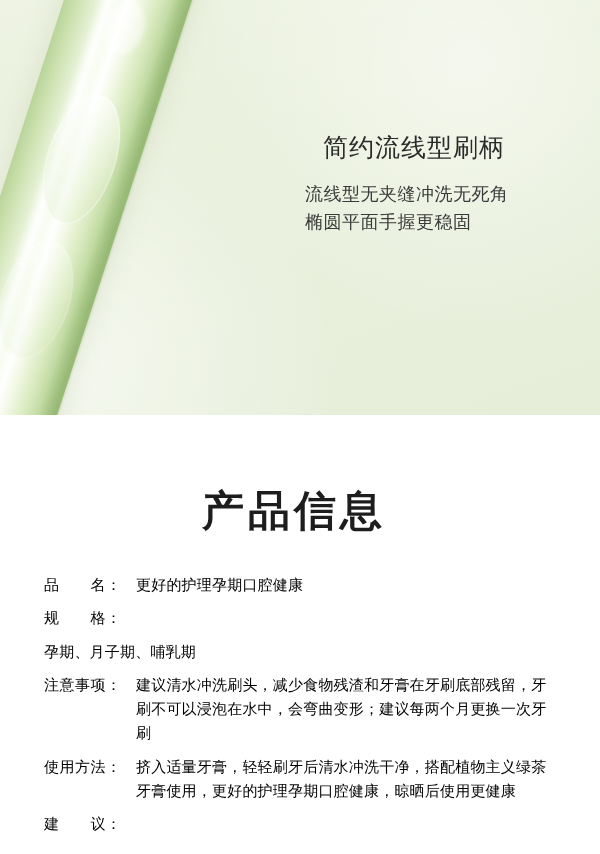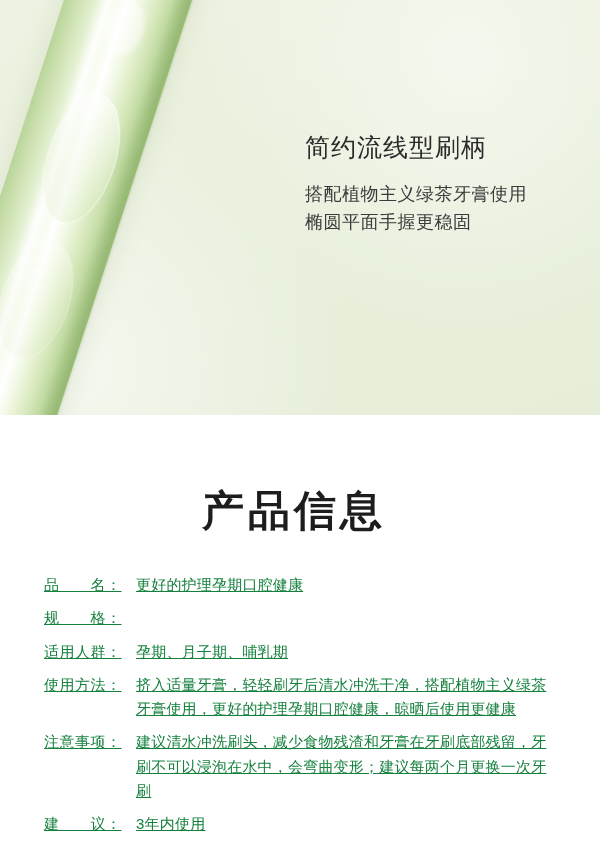--- a/index.html
+++ b/index.html
@@ -117,21 +117,21 @@
     left: 305px;
     top: 132px;
     width: 272px;
   }
   .hero-title {
     font-size: 25px;
     line-height: 1.25;
     color: #2a2a2a;
     letter-spacing: 1px;
     font-weight: 400;
-    margin: 0 0 18px 0;
+    margin: 0 0 18px 18px;
   }
   .hero-sub {
     font-size: 18px;
     line-height: 1.55;
     color: #3b3b3b;
     letter-spacing: 0.5px;
     margin: 0;
   }
   .hero-sub span {
     display: block;
@@ -154,22 +154,21 @@
   }
   .spec-list {
     padding: 0 44px 0 44px;
   }
   .spec-row {
     display: flex;
     align-items: flex-start;
     margin-bottom: 9px;
     font-size: 15px;
     line-height: 1.62;
-    color: #15803d;
-    text-decoration: underline;
+    color: #000000;
   }
   .spec-label {
     flex: 0 0 92px;
     white-space: pre;
     letter-spacing: 0.5px;
   }
   .spec-value {
     flex: 1 1 auto;
     letter-spacing: 0.2px;
   }
@@ -187,56 +186,54 @@
       <div class="handle-shine"></div>
       <div class="handle-edge"></div>
       <div class="grip-dot"></div>
       <div class="grip-oval"></div>
       <div class="grip-oval two"></div>
     </div>
 
     <div class="hero-text">
       <h2 class="hero-title">简约流线型刷柄</h2>
       <p class="hero-sub">
-        <span>搭配植物主义绿茶牙膏使用</span>
+        <span>流线型无夹缝冲洗无死角</span>
         <span>椭圆平面手握更稳固</span>
       </p>
     </div>
   </section>
 
   <section class="info">
     <h1 class="info-title">产品信息</h1>
 
     <div class="spec-list">
 
       <div class="spec-row">
         <div class="spec-label">品　　名：</div>
         <div class="spec-value">更好的护理孕期口腔健康</div>
       </div>
 
       <div class="spec-row">
         <div class="spec-label">规　　格：</div>
       </div>
 
       <div class="spec-row">
-        <div class="spec-label">适用人群：</div>
         <div class="spec-value">孕期、月子期、哺乳期</div>
+      </div>
+
+      <div class="spec-row">
+        <div class="spec-label">注意事项：</div>
+        <div class="spec-value">建议清水冲洗刷头，减少食物残渣和牙膏在牙刷底部残留，牙刷不可以浸泡在水中，会弯曲变形；建议每两个月更换一次牙刷</div>
       </div>
 
       <div class="spec-row">
         <div class="spec-label">使用方法：</div>
         <div class="spec-value">挤入适量牙膏，轻轻刷牙后清水冲洗干净，搭配植物主义绿茶牙膏使用，更好的护理孕期口腔健康，晾晒后使用更健康</div>
       </div>
 
       <div class="spec-row">
-        <div class="spec-label">注意事项：</div>
-        <div class="spec-value">建议清水冲洗刷头，减少食物残渣和牙膏在牙刷底部残留，牙刷不可以浸泡在水中，会弯曲变形；建议每两个月更换一次牙刷</div>
-      </div>
-
-      <div class="spec-row">
         <div class="spec-label">建　　议：</div>
-        <div class="spec-value">3年内使用</div>
       </div>
 
     </div>
   </section>
 
 </div>
 
 </body></html>

